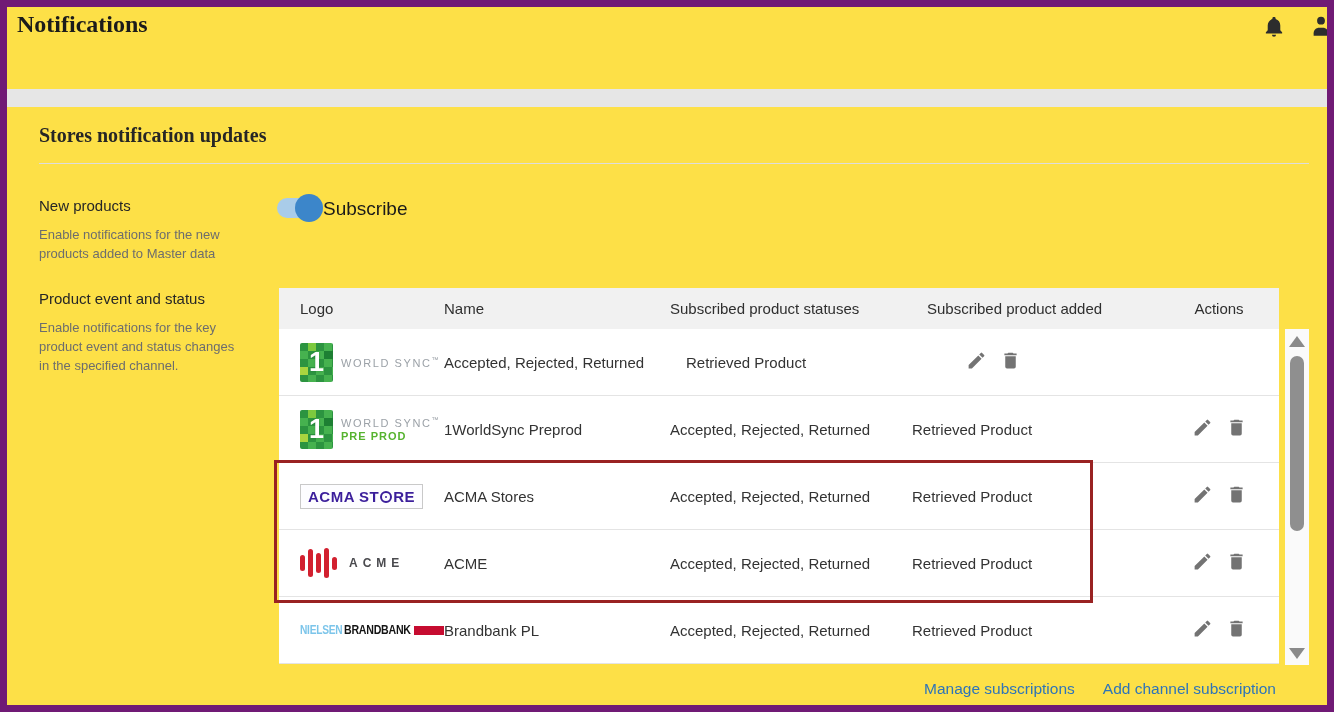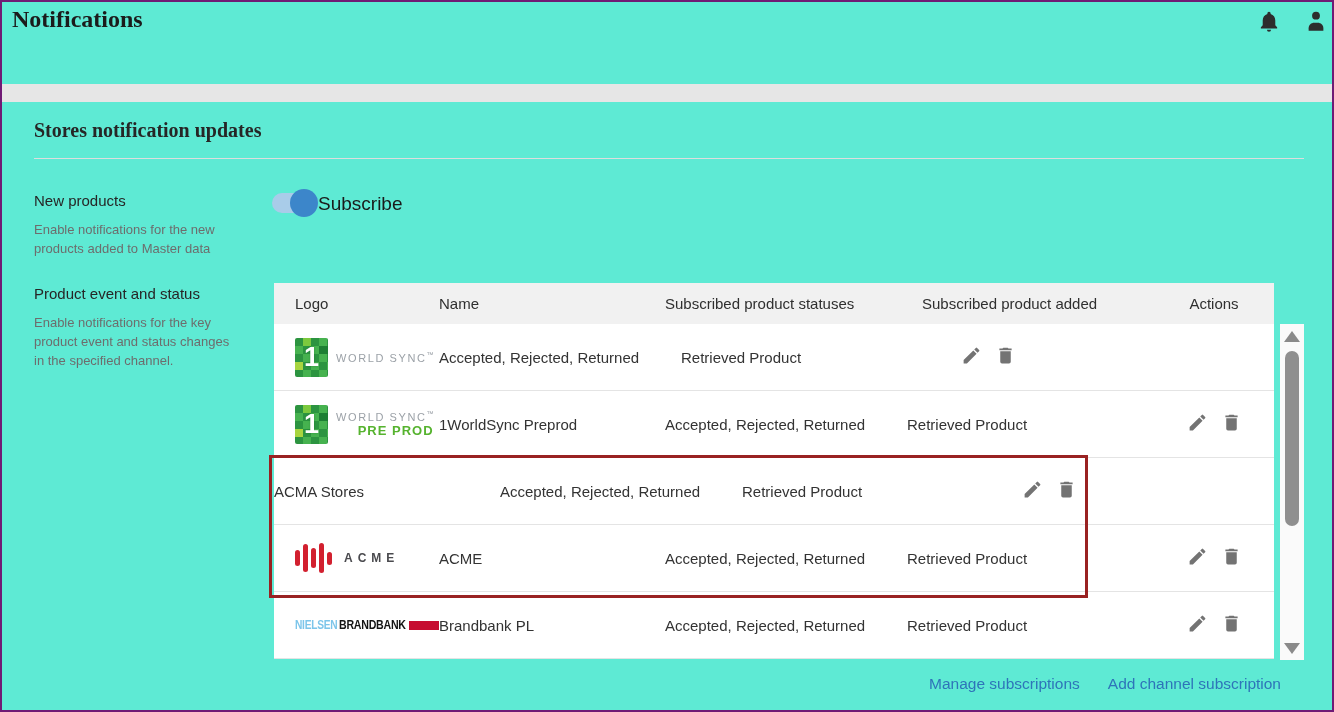--- a/index.html
+++ b/index.html
@@ -1,19 +1,19 @@
 <!DOCTYPE html>
 <html><head>
 <meta charset="utf-8">
 <style>
   * { margin:0; padding:0; box-sizing:border-box; }
   html,body { width:1334px; height:712px; }
   body { font-family:"Liberation Sans", sans-serif; background:#fff; }
-  .screen { position:relative; width:1334px; height:712px; background:#5eead4;
-            border:2px solid #701a75; overflow:hidden; }
+  .screen { position:relative; width:1334px; height:712px; background:#fde047;
+            border:7px solid #701a75; overflow:hidden; }
 
   
   .page-title { position:absolute; left:10px; top:4px;
     font-family:"Liberation Serif", serif; font-size:24px; font-weight:700; color:#1b1b1b; }
   .top-icon { position:absolute; top:7px; width:26px; height:26px; cursor:pointer; }
   .bell-btn { left:1254px; }
   .user-btn { left:1301px; }
   .top-icon svg { width:26px; height:26px; fill:#2d2d2d; }
 
   .breadcrumb { position:absolute; left:8px; top:48px; font-size:15.5px; color:#444; }
@@ -68,21 +68,21 @@
     background:repeating-conic-gradient(#46b24f 0 25%, #2c9440 0 50%) 0 0/16px 16px; overflow:hidden; }
   .ws-acc1 { position:absolute; left:0; top:24px; width:8px; height:8px; background:#a8d53f; }
   .ws-acc2 { position:absolute; left:24px; top:8px; width:9px; height:8px; background:#1d7f33; }
   .ws-acc3 { position:absolute; left:8px; top:0; width:8px; height:8px; background:#7cc93e; }
   .ws-one { position:absolute; left:0; top:0; width:100%; height:100%;
     display:flex; align-items:center; justify-content:center;
     color:#fff; font-weight:700; font-size:27px; line-height:1;
     text-shadow:0 0 2px rgba(0,90,30,.4); }
   .ws-text { color:#9ba1a7; font-size:11px; letter-spacing:1.6px; white-space:nowrap; }
   .ws-tm { font-size:7px; vertical-align:super; letter-spacing:0; }
-  .ws-sub { color:#56b32f; font-weight:700; font-size:13px; letter-spacing:1px; margin-top:1px;text-align:right; }
+  .ws-sub { color:#56b32f; font-weight:700; font-size:11px; letter-spacing:1px; margin-top:1px; }
 
   .logo-acma { display:inline-flex; align-items:center; padding:3px 7px;
     border:1px solid #c9c9c9; background:#fdfdff;
     color:#3b1e9b; font-weight:700; font-size:15px; letter-spacing:.5px; white-space:nowrap; }
   .acma-o { display:inline-block; width:12px; height:12px; border:2.5px solid #3b1e9b;
     border-radius:50%; margin:0 1px; position:relative; top:1px; }
   .acma-o::after { content:""; position:absolute; left:2.5px; top:2.5px; width:2px; height:2px;
     background:#3b1e9b; border-radius:50%; }
 
   .logo-acme { display:flex; align-items:center; gap:12px; }
@@ -209,20 +209,27 @@
                 <path d="M3 17.25V21h3.75L17.81 9.94l-3.75-3.75L3 17.25zM20.71 7.04a1 1 0 0 0 0-1.41l-2.34-2.34a1 1 0 0 0-1.41 0l-1.83 1.83 3.75 3.75 1.83-1.83z"></path>
               </svg></span>
           <span><svg viewBox="0 0 24 24">
                 <path d="M6 19a2 2 0 0 0 2 2h8a2 2 0 0 0 2-2V7H6v12zM19 4h-3.5l-1-1h-5l-1 1H5v2h14V4z"></path>
               </svg></span>
         </div>
       </div>
     </div>
 
     <div class="trow">
+      <div class="col-logo">
+        <div class="logo-acma">
+            <span>ACMA ST</span>
+            <span class="acma-o"></span>
+            <span>RE</span>
+          </div>
+      </div>
       <div class="col-name">ACMA Stores</div>
       <div class="col-status">Accepted, Rejected, Returned</div>
       <div class="col-events">Retrieved Product</div>
       <div class="col-actions">
         <div class="action-icons">
           <span><svg viewBox="0 0 24 24">
                 <path d="M3 17.25V21h3.75L17.81 9.94l-3.75-3.75L3 17.25zM20.71 7.04a1 1 0 0 0 0-1.41l-2.34-2.34a1 1 0 0 0-1.41 0l-1.83 1.83 3.75 3.75 1.83-1.83z"></path>
               </svg></span>
           <span><svg viewBox="0 0 24 24">
                 <path d="M6 19a2 2 0 0 0 2 2h8a2 2 0 0 0 2-2V7H6v12zM19 4h-3.5l-1-1h-5l-1 1H5v2h14V4z"></path>

